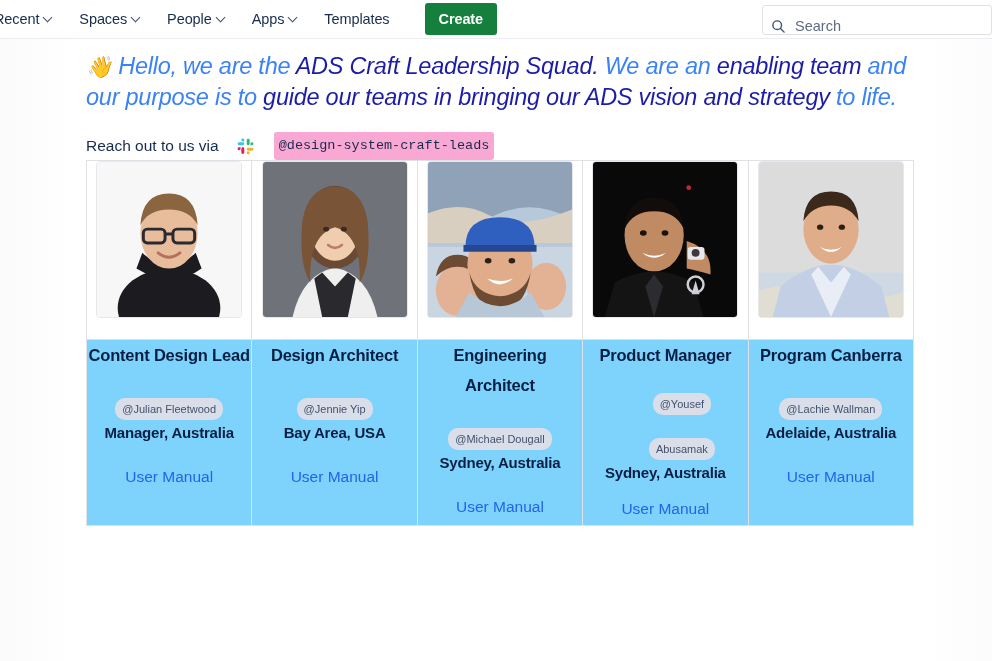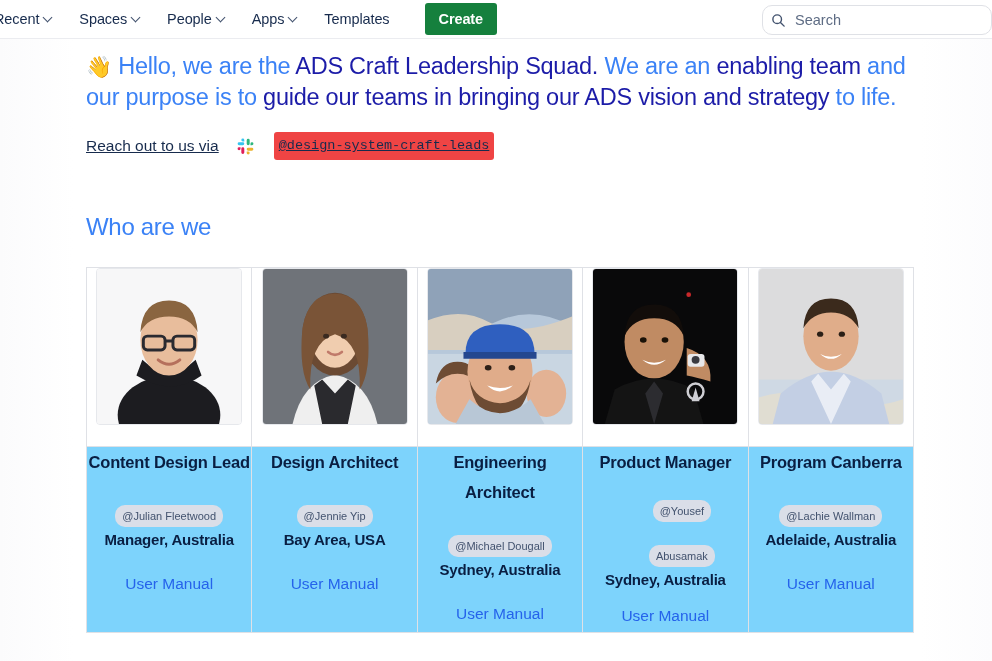--- a/index.html
+++ b/index.html
@@ -89,24 +89,24 @@
   .nav-right {
     position: absolute;
     right: 0;
     top: 5px;
   }
 
   .search-box {
     width: 230px;
     height: 30px;
     border: 1px solid #dfe1e6;
-    border-radius: 10px;
+    border-radius: 3px;
     background: #ffffff;
     display: flex;
-    align-items: center;
+    align-items: flex-end;
     padding: 0 8px;
     gap: 9px;
     cursor: text;
   }
 
   .search-icon { width: 15px; height: 15px; flex: 0 0 auto; }
 
   .search-input {
     border: none;
     outline: none;
@@ -155,45 +155,45 @@
   }
 
   
   .intro {
     font-size: 23.5px;
     line-height: 30px;
     font-weight: 400;
     letter-spacing: -0.25px;
     max-width: 830px;
     margin-bottom: 15px;
+    font-style: italic;
   }
   .t-blue { color: #3b82f6; }
   .t-navy { color: #1c1ca8; }
   .emoji-wave { font-size: 21px; }
 
   .reach {
     font-size: 15.5px;
     line-height: 24px;
     color: #172B4D;
     display: flex;
     align-items: center;
     gap: 13px;
     margin-top: 20px;
-    text-decoration: underline;
   }
   .slack-logo {
     width: 17px; height: 17px;
     margin: 0 7px 0 5px;
     display: inline-block;
     vertical-align: middle;
   }
   .code-pill {
     font-family: "Liberation Mono", monospace;
     font-size: 13.5px;
-    background: #ef4444;
+    background: #f9a8d4;
     color: #172B4D;
     border-radius: 3px;
     padding: 2px 5px;
     letter-spacing: 0px;
   }
 
   .section-title {
     color: #3b82f6;
     font-size: 24px;
     font-weight: 500;
@@ -338,21 +338,20 @@
       <span>Reach out to us via</span>
       <svg class="slack-logo" viewBox="0 0 24 24">
         <path fill="#E01E5A" d="M5.0 15.2a2.1 2.1 0 1 1-2.1-2.1h2.1v2.1zM6.1 15.2a2.1 2.1 0 0 1 4.2 0v5.2a2.1 2.1 0 1 1-4.2 0v-5.2z"></path>
         <path fill="#36C5F0" d="M8.2 5.0a2.1 2.1 0 1 1 2.1-2.1v2.1H8.2zM8.2 6.1a2.1 2.1 0 0 1 0 4.2H3.0a2.1 2.1 0 0 1 0-4.2h5.2z"></path>
         <path fill="#2EB67D" d="M19.0 8.2a2.1 2.1 0 1 1 2.1 2.1h-2.1V8.2zM17.9 8.2a2.1 2.1 0 0 1-4.2 0V3.0a2.1 2.1 0 1 1 4.2 0v5.2z"></path>
         <path fill="#ECB22E" d="M15.8 19.0a2.1 2.1 0 1 1-2.1 2.1v-2.1h2.1zM15.8 17.9a2.1 2.1 0 0 1 0-4.2h5.2a2.1 2.1 0 0 1 0 4.2h-5.2z"></path>
       </svg>
       <span class="code-pill">@design-system-craft-leads</span>
     </div>
 
-    <h2 class="section-title">Who are we</h2>
 
     <table class="team-table">
       <tbody>
           <tr>
         <td class="photo-cell">
           <div class="photo">
             <svg viewBox="0 0 146 157" preserveAspectRatio="xMidYMid slice">
               <rect width="146" height="157" fill="#f7f7f8"></rect>
               <ellipse cx="73" cy="148" rx="52" ry="40" fill="#1c1c20"></ellipse>
               <path d="M46 92 q27 26 54 0 l6 16 q-30 22 -66 0z" fill="#1c1c20"></path>

